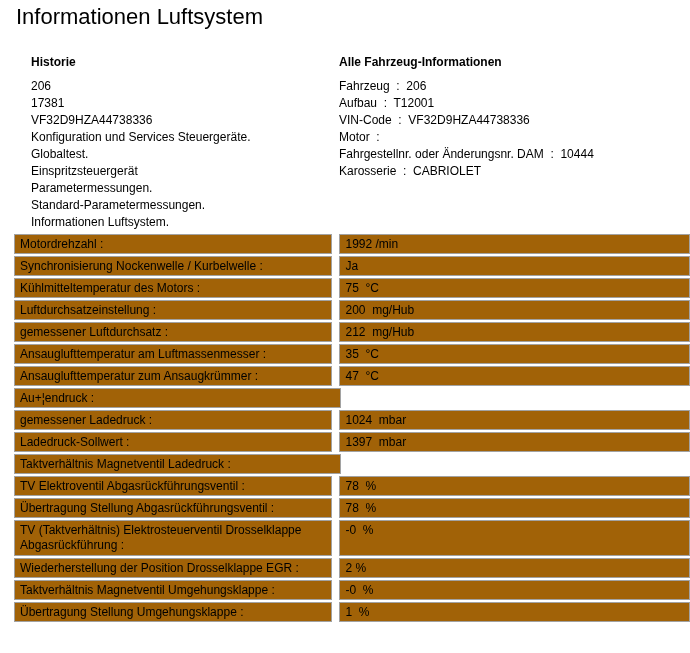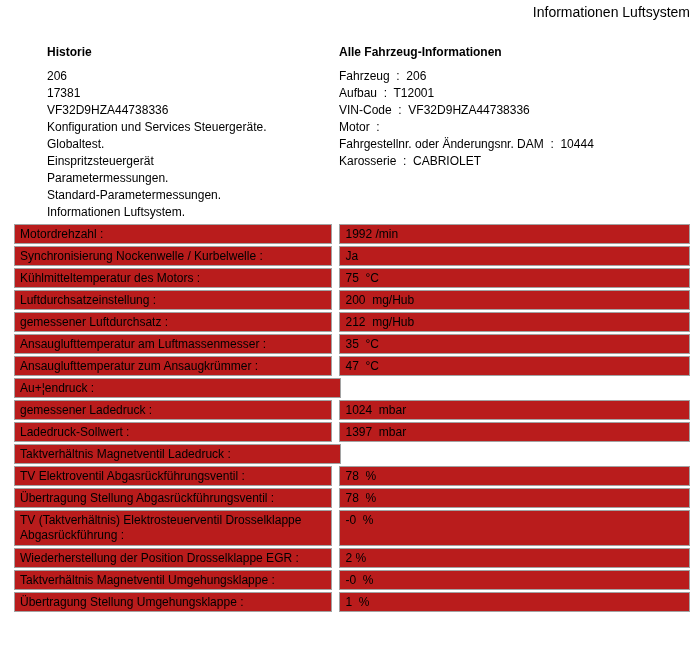--- a/index.html
+++ b/index.html
@@ -6,33 +6,33 @@
     margin: 0;
     padding: 0;
     background: #ffffff;
     width: 690px;
     height: 653px;
     overflow: hidden;
     font-family: "Liberation Sans", sans-serif;
     color: #000000;
   }
   .page-title {
-    text-align: right;
-    font-size: 14px;
+    text-align: left;
+    font-size: 22px;
     font-weight: 400;
     margin: 4px 0 0 16px;
     letter-spacing: 0px;
   }
   .info-section {
     display: flex;
     margin-top: 25px;
   }
   .info-col-left {
     width: 332px;
-    padding-left: 47px;
+    padding-left: 31px;
     box-sizing: border-box;
   }
   .info-col-right {
     padding-left: 0;
     margin-left: 7px;
   }
   .info-heading {
     font-size: 12px;
     font-weight: 700;
     margin: 0 0 9px 0;
@@ -45,21 +45,21 @@
   }
   .measurements {
     margin: 3px 0 0 14px;
   }
   .m-row {
     display: flex;
     margin-bottom: 2px;
   }
   .cell {
     border: 1px solid #a2a2a2;
-    background: #b91c1c;
+    background: #a16207;
     box-sizing: border-box;
     font-size: 12px;
     line-height: 15px;
     padding: 2px 4px 1px 5px;
     min-height: 20px;
   }
   .m-label {
     width: 327px;
   }
   .m-value {

